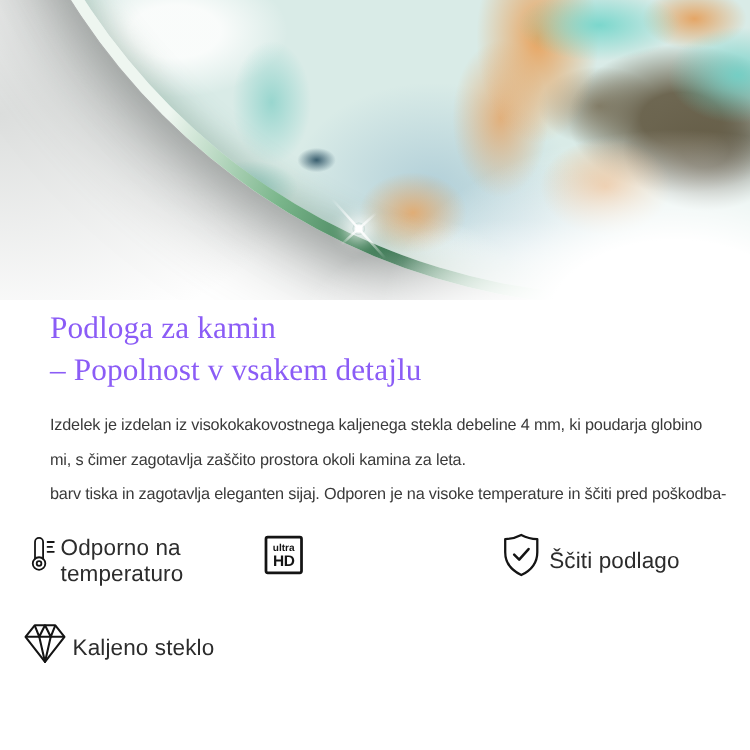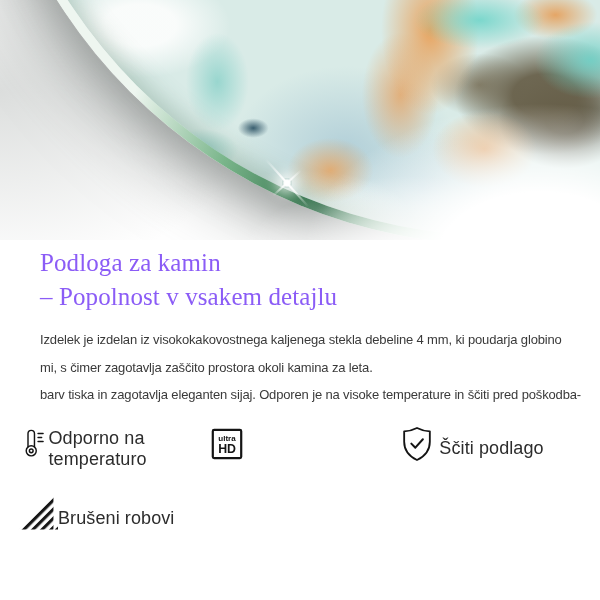--- a/index.html
+++ b/index.html
@@ -146,30 +146,28 @@
     </div>
 
     <div class="feature">
       <svg class="icn" viewBox="0 0 48 48">
         <path d="M24,6.5 C28.5,8.8 33.5,10 38,10.2 V21.5 C38,30.8 32.3,37.5 24,41.5 C15.7,37.5 10,30.8 10,21.5 V10.2 C14.5,10 19.5,8.8 24,6.5 Z" fill="none" stroke="#141414" stroke-width="2" stroke-linejoin="round"></path>
         <path d="M17.8,23.6 L22.2,28 L30.4,18.8" fill="none" stroke="#141414" stroke-width="2.2" stroke-linecap="round" stroke-linejoin="round"></path>
       </svg>
       <div class="lbl">Ščiti podlago</div>
     </div>
 
-
     <div class="feature">
       <svg class="icn" viewBox="0 0 48 48">
-        <defs>
-          <pattern id="hatchA" width="7" height="7" patternUnits="userSpaceOnUse" patternTransform="rotate(45)">
-            <rect width="7" height="7" fill="#ffffff"></rect>
-            <rect width="3.4" height="7" fill="#161616"></rect>
-          </pattern>
-        </defs>
-        <polygon points="5,41 43,41 43,5" fill="url(#hatchA)"></polygon>
-        <polygon points="44.5,41 48,41 48,37.5" fill="#161616"></polygon>
+        <g fill="none" stroke="#141414" stroke-width="1.8" stroke-linejoin="round">
+          <path d="M7,19 L15,9 H33 L41,19 L24,41 Z"></path>
+          <path d="M7,19 H41"></path>
+          <path d="M15,9 L19,19 L24,9 L29,19 L33,9"></path>
+          <path d="M19,19 L24,41 L29,19"></path>
+        </g>
       </svg>
-      <div class="lbl">Brušeni robovi</div>
+      <div class="lbl">Kaljeno steklo</div>
     </div>
+
 
 
   </div>
 </div>
 
 </body></html>

